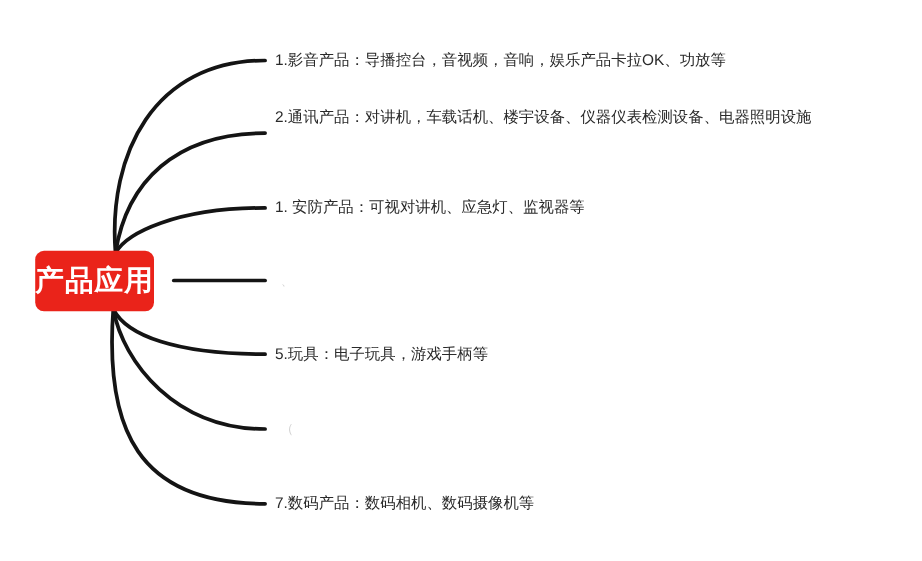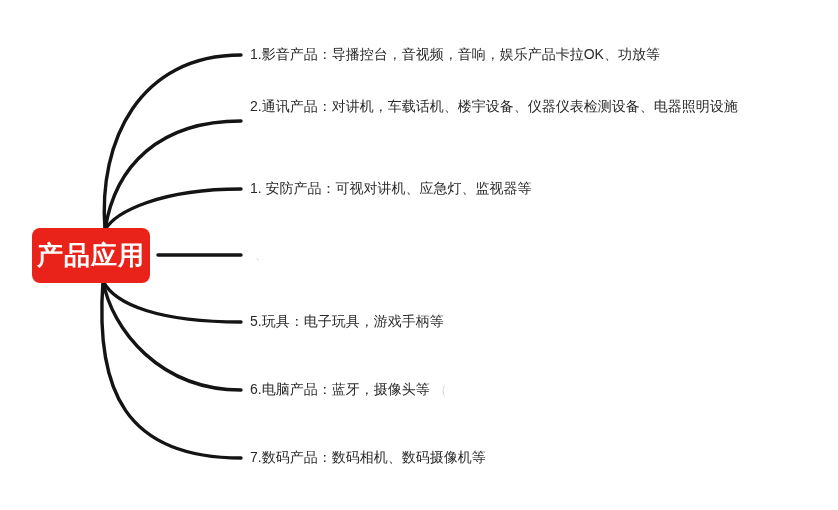--- a/index.html
+++ b/index.html
@@ -17,21 +17,21 @@
   }
   #edges {
     position: absolute;
     left: 0;
     top: 0;
   }
   .root-node {
     position: absolute;
     left: 32px;
     top: 228px;
-    width: 118px;
+    width: 108px;
     height: 55px;
     background: #ea231a;
     border-radius: 8px;
     display: flex;
     align-items: center;
     justify-content: center;
     color: #ffffff;
     font-size: 26px;
     font-weight: bold;
     letter-spacing: 1px;
@@ -95,21 +95,20 @@
 
   <div class="branch-label b4">
     <span class="faint">、</span>
   </div>
 
   <div class="branch-label b5">
     <span>5.玩具：电子玩具，游戏手柄等</span>
   </div>
 
   <div class="branch-label b6">
-    <span>6.电脑产品：蓝牙，摄像头等</span>
     <span class="faint">（</span>
   </div>
 
   <div class="branch-label b7">
     <span>7.数码产品：数码相机、数码摄像机等</span>
   </div>
 
 </div>
 
 </body></html>

